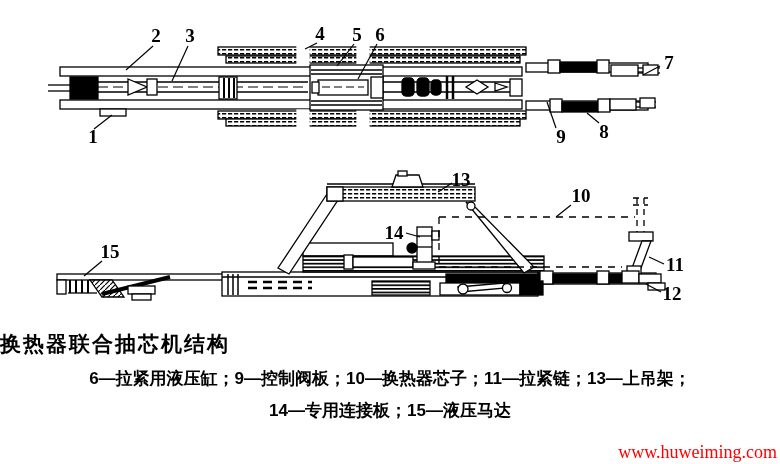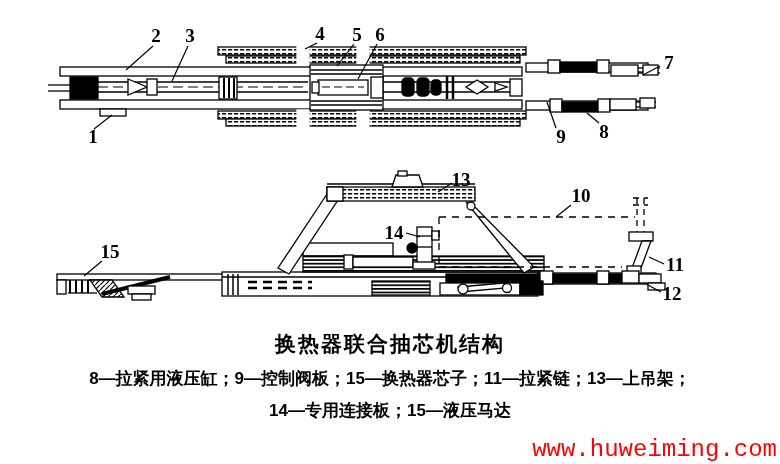--- a/index.html
+++ b/index.html
@@ -1,26 +1,26 @@
 <!DOCTYPE html>
 <html><head>
 <meta charset="utf-8">
 <style>
   html,body{margin:0;padding:0;background:#fff;}
   .canvas{position:relative;width:780px;height:464px;background:#ffffff;overflow:hidden;
           font-family:"Liberation Sans",sans-serif;color:#000;}
   .drawing{position:absolute;left:0;top:0;}
-  .fig-title{position:absolute;left:0;top:330px;width:780px;text-align:center;
+  .fig-title{position:absolute;left:0;top:330px;width:780px;
              font-size:21px;font-weight:bold;letter-spacing:2px;
              font-family:"Liberation Sans",sans-serif;}
   .legend{position:absolute;left:0;top:363px;width:780px;text-align:center;
           font-size:17px;font-weight:bold;line-height:32px;
           font-family:"Liberation Sans",sans-serif;}
   .watermark{position:absolute;right:3px;bottom:1px;color:#FF0000;
-             font-family:Liberation Mono, monospace;font-size:24px;
+             font-family:Liberation Serif, serif;font-size:18px;
              letter-spacing:0px;white-space:nowrap;}
   svg text{font-family:"Liberation Serif",serif;font-weight:bold;font-size:19px;fill:#000;}
 </style>
 </head>
 <body>
 
 <div class="canvas">
 
   <svg class="drawing" width="780" height="464" viewBox="0 0 780 464">
     <defs>
@@ -218,18 +218,18 @@
         <text x="461" y="186">13</text>
         <text x="394" y="239">14</text>
         <text x="110" y="258">15</text>
       </g>
     </g>
   </svg>
 
   <div class="fig-title">换热器联合抽芯机结构</div>
 
   <div class="legend">
-    <div>8—拉紧用液压缸；9—控制阀板；15—换热器芯子；11—拉紧链；13—上吊架；</div>
+    <div>6—拉紧用液压缸；9—控制阀板；10—换热器芯子；11—拉紧链；13—上吊架；</div>
     <div>14—专用连接板；15—液压马达</div>
   </div>
 
   <div class="watermark" style="color: rgb(255, 0, 0);">www.huweiming.com</div>
 </div>
 
 </body></html>

